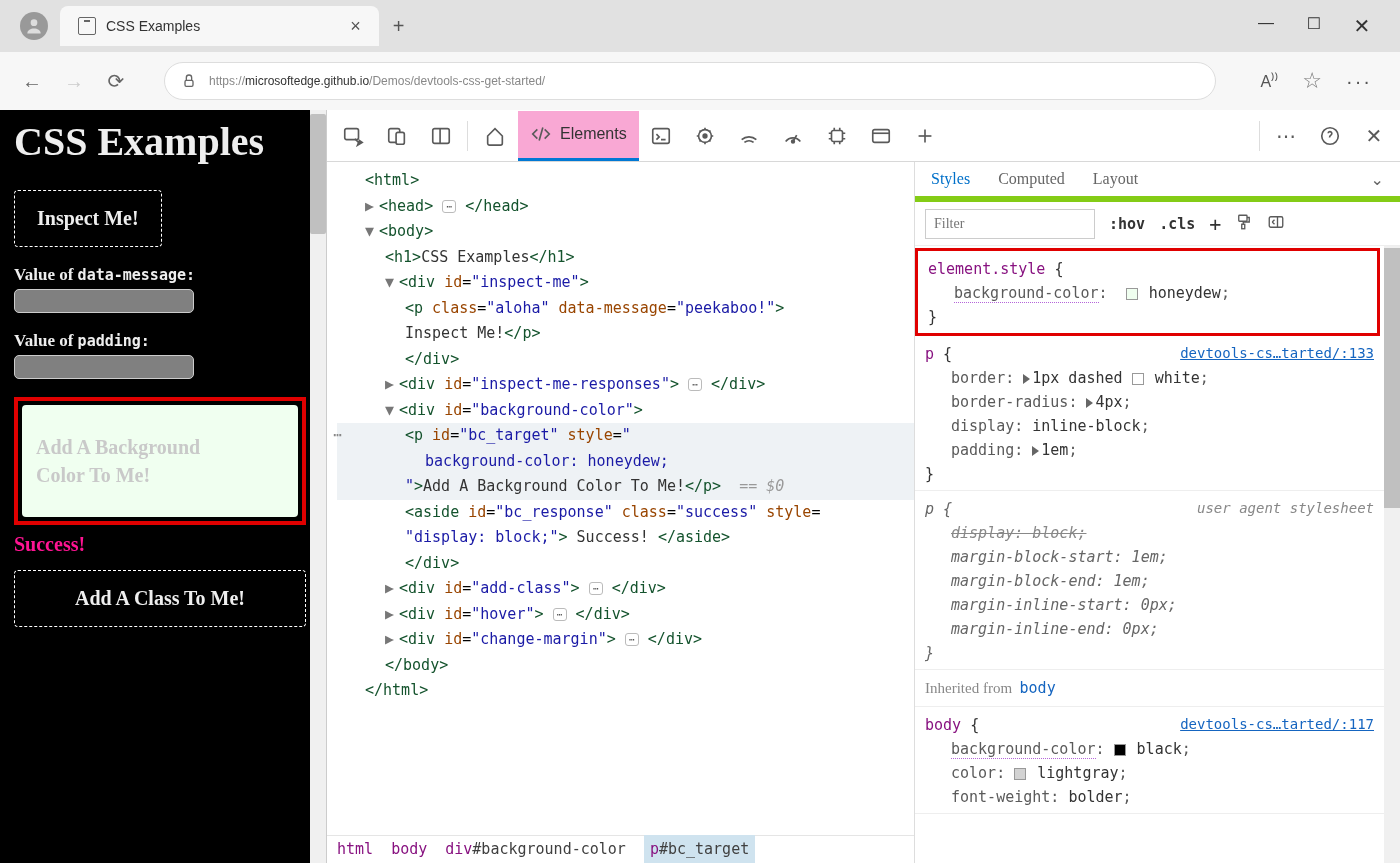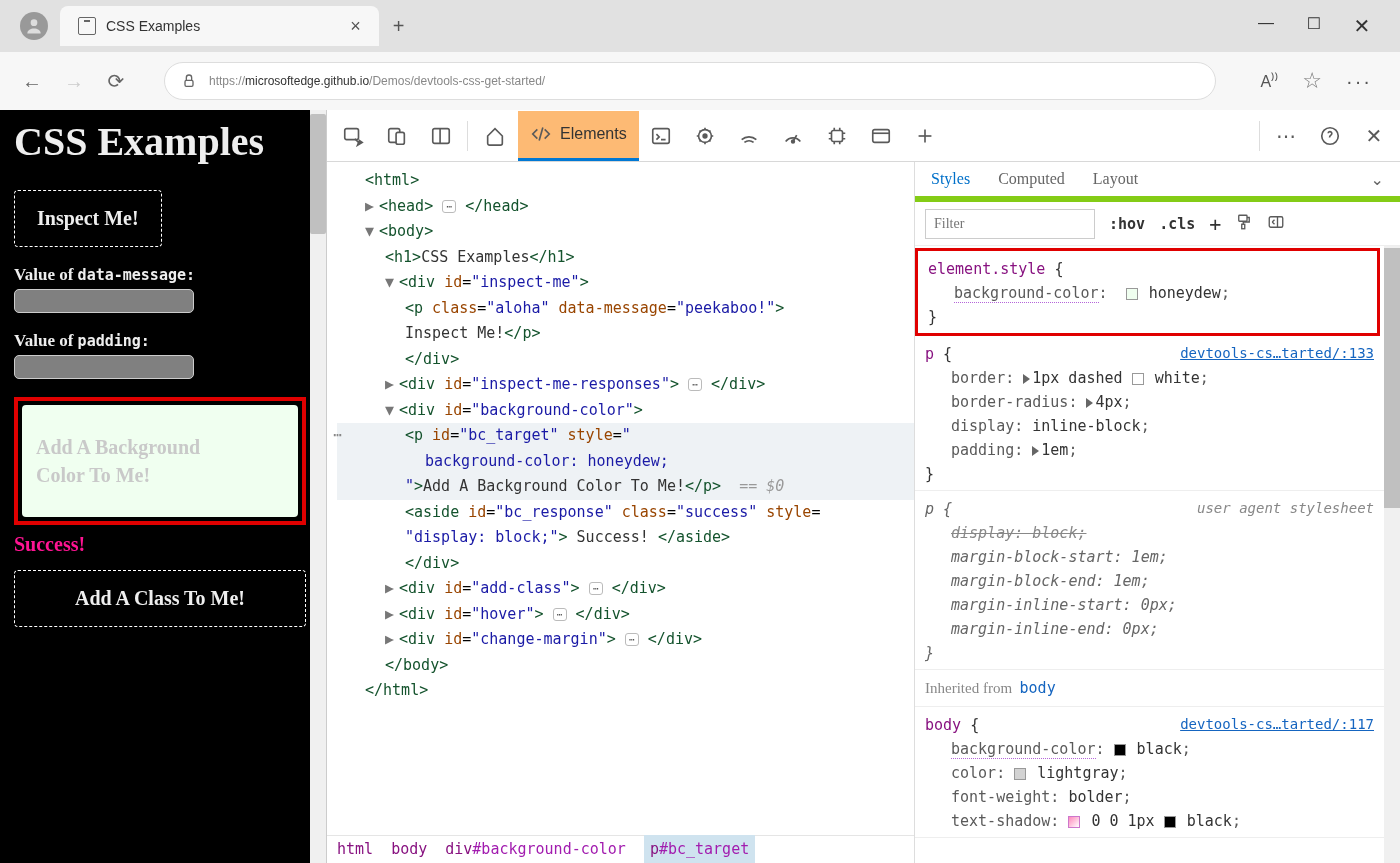--- a/index.html
+++ b/index.html
@@ -36,42 +36,42 @@
 .label-row .mono { font-family: "Consolas", monospace; font-size: 15px; }
 .gray-pill { width: 180px; height: 24px; background: #808080; border: 1px solid #ccc; border-radius: 5px; margin-bottom: 18px; }
 .highlight-box { border: 4px solid #e00000; padding: 4px; margin-top: 4px; margin-bottom: 6px; }
 .honeydew-box { background: #f0fff0; border-radius: 4px; padding: 28px 14px; color: #c9c9c9; font-size: 20px; font-weight: bold; line-height: 1.4; font-family: Georgia, serif; }
 .success-text { color: #ff1493; font-size: 20px; font-weight: bold; margin: 8px 0 14px; font-family: Georgia, serif; }
 .devtools { flex: 1; display: flex; flex-direction: column; background: #fff; border-left: 1px solid #ccc; }
 .dt-toolbar { height: 52px; border-bottom: 1px solid #d8d8d8; display: flex; align-items: center; padding: 0 4px; }
 .dt-tbtn { width: 44px; height: 44px; display: flex; align-items: center; justify-content: center; color: #5a5a5a; cursor: pointer; }
 .dt-sep { width: 1px; height: 30px; background: #ddd; margin: 0 4px; }
 .dt-tab { height: 50px; padding: 0 12px; display: flex; align-items: center; gap: 8px; color: #5a5a5a; cursor: pointer; font-size: 16px; }
-.dt-tab.active { border-bottom: 3px solid #0078d4; color: #333; background: #fdba74; }
+.dt-tab.active { border-bottom: 3px solid #0078d4; color: #333; background: #f9a8d4; }
 .dt-toolbar-right { margin-left: auto; display: flex; align-items: center; }
 .dt-body { flex: 1; display: flex; overflow: hidden; }
 .elements-panel { flex: 1; display: flex; flex-direction: column; font-family: Consolas, monospace; font-size: 15px; line-height: 1.7; overflow: hidden; }
 .elements-tree { flex: 1; overflow: auto; padding: 6px 0 6px 10px; position: relative; }
 .tree-line { white-space: nowrap; padding-left: 10px; }
 .indent1 { padding-left: 28px; }
 .indent2 { padding-left: 48px; }
 .indent3 { padding-left: 68px; }
 .indent4 { padding-left: 88px; }
 .tag { color: #14532d; }
 .attr-name { color: #994500; }
 .attr-val { color: #1a1aa6; }
 .txt { color: #333; }
 .comment { color: #999; font-style: italic; }
 .arrow { color: #777; display: inline-block; width: 14px; }
 .ellips { display: inline-block; border: 1px solid #bbb; border-radius: 3px; padding: 0 3px; font-size: 10px; color: #555; vertical-align: middle; line-height: 1.1; }
 .selected-row { background: #eef2f5; }
 .hover-ellipsis { color: #888; position: absolute; left: -4px; }
 .breadcrumb { height: 28px; border-top: 1px solid #e5e5e5; display: flex; align-items: center; padding: 0 10px; gap: 18px; font-family: Consolas, monospace; font-size: 15px; }
 .breadcrumb span { color: #881280; cursor: pointer; }
-.breadcrumb span .attr { color: #a21caf; }
+.breadcrumb span .attr { color: #404040; }
 .breadcrumb .sel { background: #cfe3ef; padding: 2px 6px; }
 .styles-panel { width: 486px; border-left: 1px solid #ddd; display: flex; flex-direction: column; font-family: Consolas, monospace; position: relative; }
 .styles-tabs { height: 40px; display: flex; align-items: center; padding: 0 16px; gap: 28px; border-bottom: 6px solid #84cc16; font-family: "Segoe UI"; font-size: 16px; }
 .styles-tab { color: #666; cursor: pointer; }
 .styles-tab.active { color: #0070c9; }
 .styles-chevron { margin-left: auto; color: #666; }
 .styles-filter-row { height: 44px; display: flex; align-items: center; padding: 0 10px; gap: 14px; border-bottom: 1px solid #eee; font-size: 15px; }
 .filter-input { width: 170px; height: 30px; border: 1px solid #ccc; padding: 0 8px; font-size: 14px; color: #888; font-family: "Segoe UI"; }
 .filter-btn { color: #333; font-weight: bold; cursor: pointer; }
 .styles-scroll { flex: 1; overflow: auto; font-size: 15px; line-height: 1.6; position: relative; }
@@ -342,21 +342,20 @@
             </div>
             <div class="inherited">
               <span>Inherited from</span>&nbsp; <span class="body-link">body</span>
             </div>
             <div class="rule-block">
               <a class="link">devtools-cs…tarted/:117</a>
               <div><span class="selector">body</span> <span class="brace">{</span></div>
               <div class="prop"><span class="pname underl">background-color</span>: <span class="swatch black"></span> <span class="pval">black</span>;</div>
               <div class="prop"><span class="pname">color</span>: <span class="swatch lightgray"></span> <span class="pval">lightgray</span>;</div>
               <div class="prop"><span class="pname">font-weight</span>: <span class="pval">bolder</span>;</div>
-              <div class="prop"><span class="pname">text-shadow</span>: <span class="swatch shadow"></span> <span class="pval">0 0 1px</span> <span class="swatch black"></span> <span class="pval">black</span>;</div>
             </div>
           </div>
           <div class="st-scrollbar">
                 <div class="st-scrollbar-thumb"></div>
               </div>
           </div>
         </div>
       </div>
     </div>
   </div>

